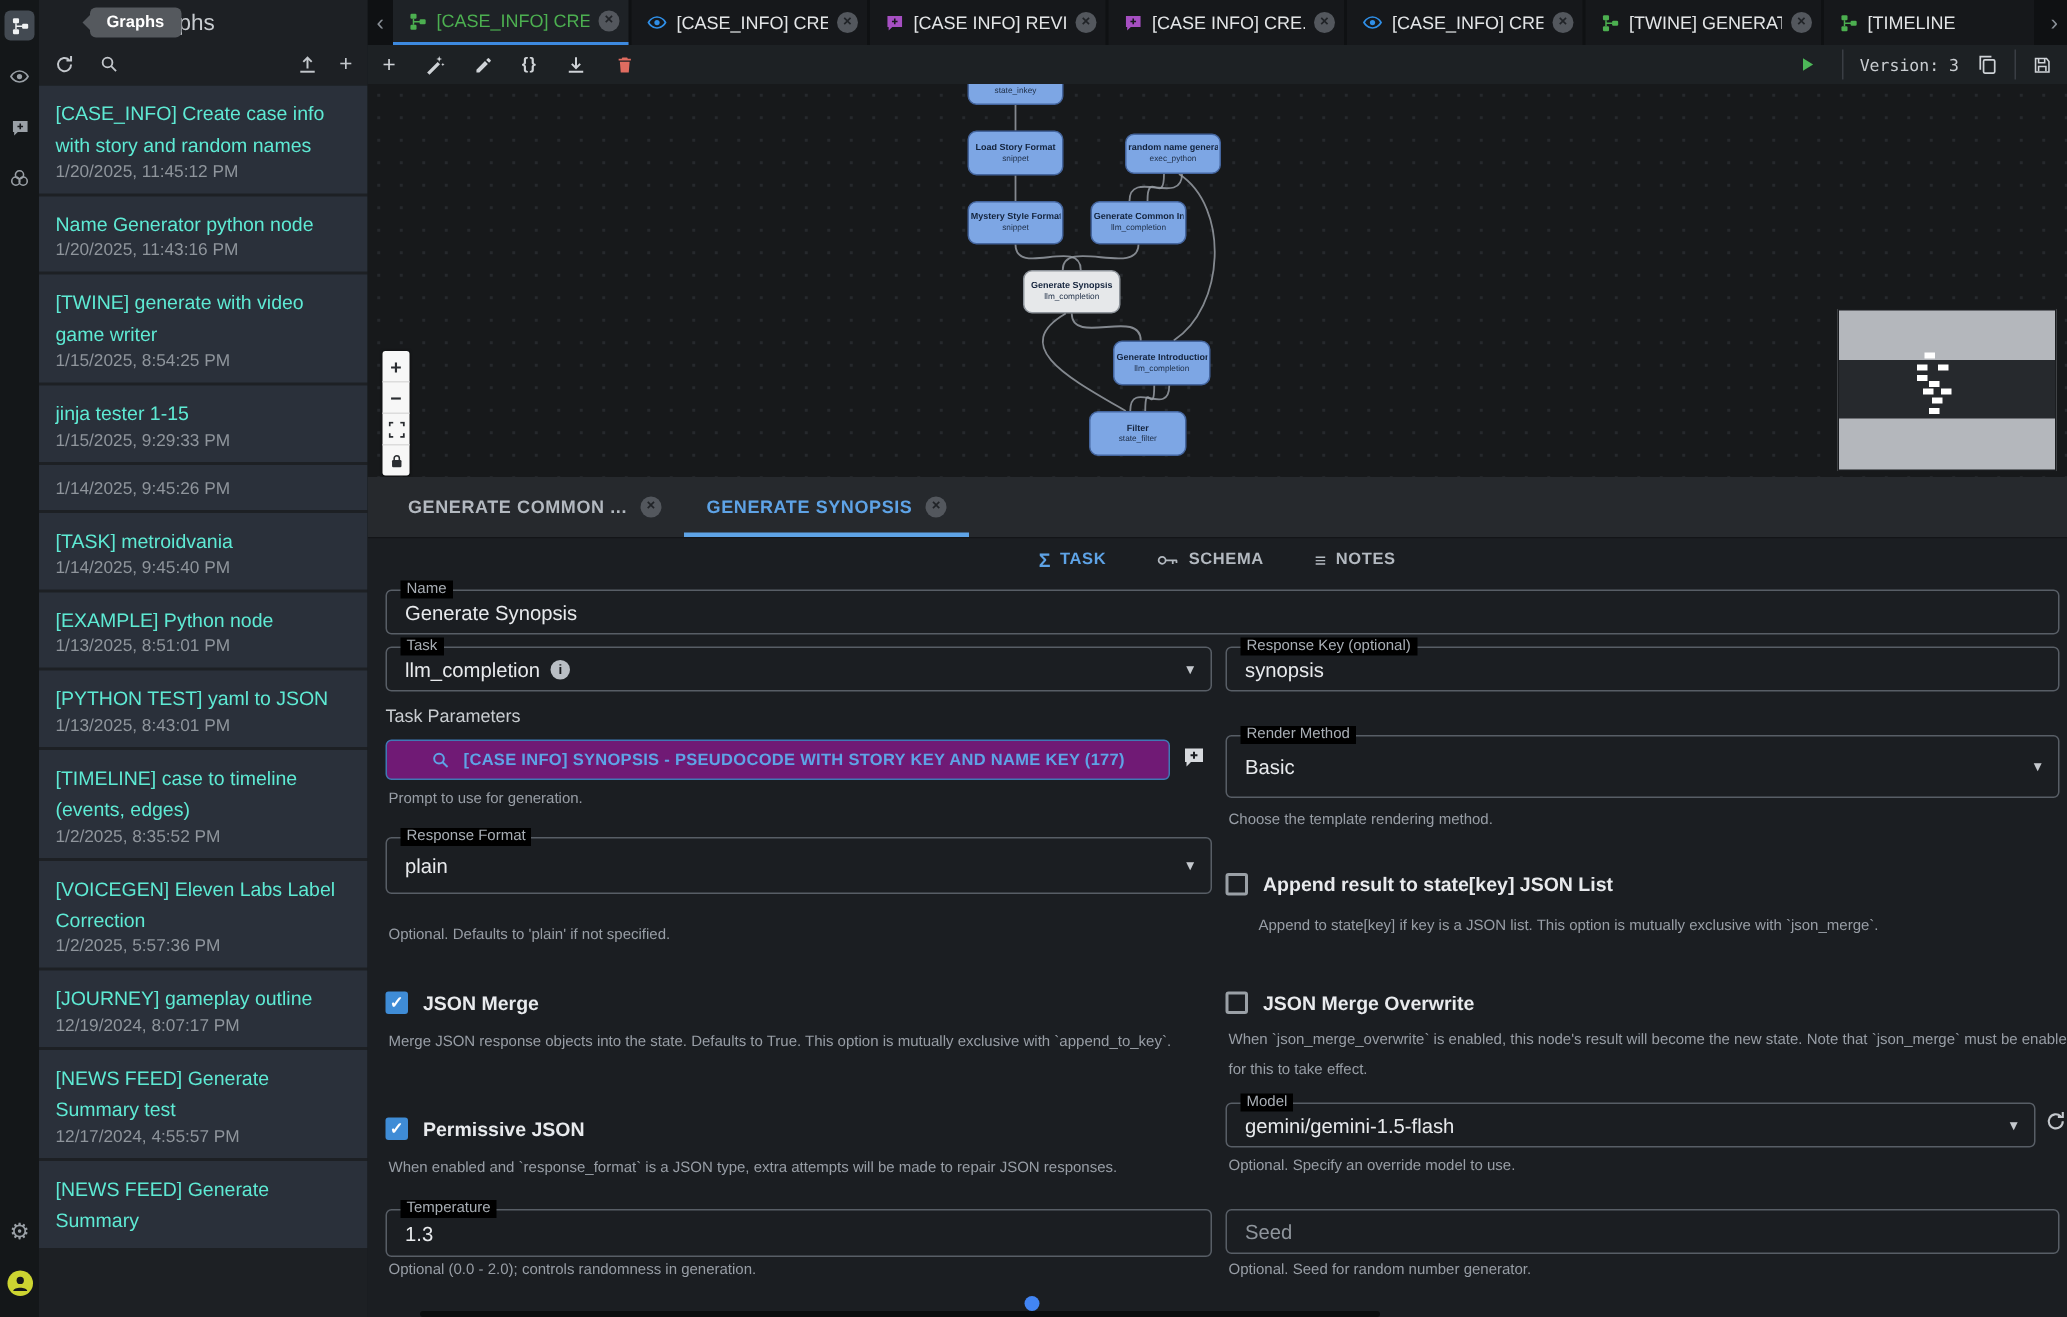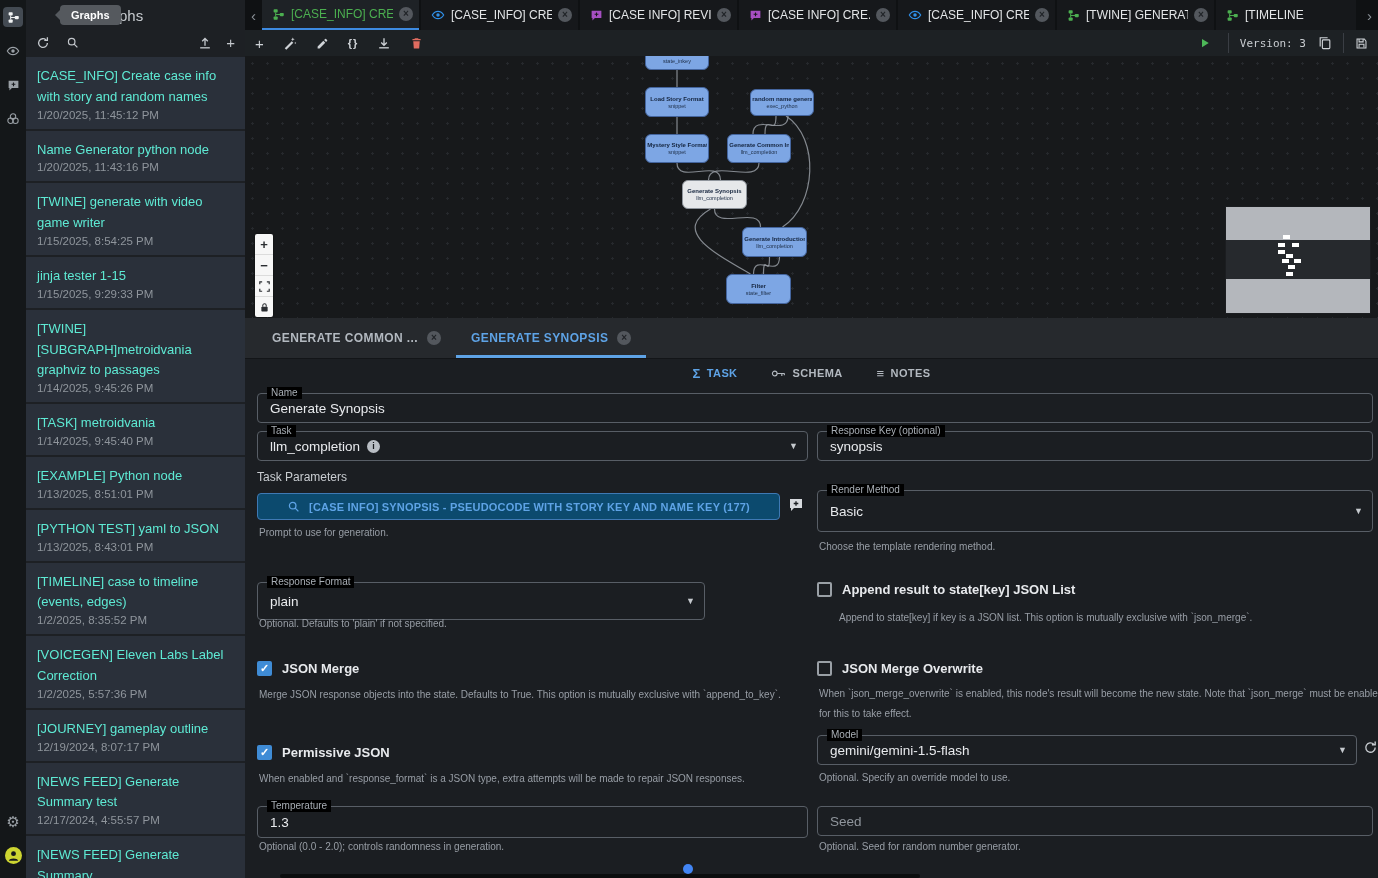--- a/index.html
+++ b/index.html
@@ -101,21 +101,21 @@
   .flabel{position:absolute;top:-7px;left:9px;font-size:10px;line-height:12px;color:#a8aeb5;background:#000000;
           padding:0 4px;white-space:nowrap;}
   .fvalue{position:absolute;left:12px;top:0;height:100%;display:flex;align-items:center;gap:7px;
           font-size:13.5px;color:#e8eaed;white-space:nowrap;}
   .fplace{color:#8f959c;}
   .farrow{position:absolute;right:9px;top:50%;transform:translateY(-50%);font-size:9px;color:#c5c9ce;}
   .info-i{width:13px;height:13px;border-radius:50%;background:#b9bec4;color:#17191c;font-size:9px;font-weight:700;
           display:inline-flex;align-items:center;justify-content:center;font-style:normal;}
   .sec-label{position:absolute;font-size:12px;color:#c9cdd1;}
   .prompt-btn{position:absolute;display:flex;align-items:center;justify-content:center;gap:9px;
-          border:1px solid #3f79b4;border-radius:4px;background:#0c4a6e;color:#5ea3e6;font-size:11px;
+          border:1px solid #3f79b4;border-radius:4px;background:#701a75;color:#5ea3e6;font-size:11px;
           font-weight:700;letter-spacing:.2px;box-sizing:border-box;cursor:pointer;white-space:nowrap;}
   .helper{position:absolute;font-size:10px;color:#989ea6;white-space:nowrap;}
   .helper.wrap{white-space:normal;line-height:2.0;}
   .cbrow{position:absolute;display:flex;align-items:center;gap:10px;cursor:pointer;}
   .cb{width:15px;height:15px;border-radius:2px;box-sizing:border-box;flex:none;}
   .cb.unchecked{border:2px solid #9aa0a6;}
   .cb.checked{background:#3f8cd6;display:flex;align-items:center;justify-content:center;}
   .cb.checked::after{content:"✓";color:#fff;font-size:11px;font-weight:700;}
   .cblabel{font-size:13px;color:#e8eaed;font-weight:600;white-space:nowrap;}
   .mrefresh{position:absolute;color:#c3c7cc;}
@@ -231,21 +231,20 @@
         </div>
         <div class="gitem">
           <div class="gtitle">[TWINE] generate with video game writer</div>
           <div class="gtime">1/15/2025, 8:54:25 PM</div>
         </div>
         <div class="gitem">
           <div class="gtitle">jinja tester 1-15</div>
           <div class="gtime">1/15/2025, 9:29:33 PM</div>
         </div>
         <div class="gitem">
-          <div class="gtitle">[TWINE][SUBGRAPH]metroidvania graphviz to passages</div>
           <div class="gtime">1/14/2025, 9:45:26 PM</div>
         </div>
         <div class="gitem">
           <div class="gtitle">[TASK] metroidvania</div>
           <div class="gtime">1/14/2025, 9:45:40 PM</div>
         </div>
         <div class="gitem">
           <div class="gtitle">[EXAMPLE] Python node</div>
           <div class="gtime">1/13/2025, 8:51:01 PM</div>
         </div>
@@ -578,21 +577,21 @@
 
         <div class="field" style="left:572px;top:104px;width:556px;height:42px">
           <span class="flabel">Render Method</span>
           <span class="fvalue">
               <span>Basic</span>
             </span>
           <span class="farrow">▼</span>
         </div>
         <div class="helper" style="left:574px;top:155px">Choose the template rendering method.</div>
 
-        <div class="field" style="left:12px;top:196px;width:448px;height:38px">
+        <div class="field" style="left:12px;top:172px;width:551px;height:38px">
           <span class="flabel">Response Format</span>
           <span class="fvalue">
               <span>plain</span>
             </span>
           <span class="farrow">▼</span>
         </div>
         <div class="helper" style="left:14px;top:232px">Optional. Defaults to 'plain' if not specified.</div>
 
         <div class="cbrow" style="left:572px;top:196px">
           <span class="cb unchecked"></span>

